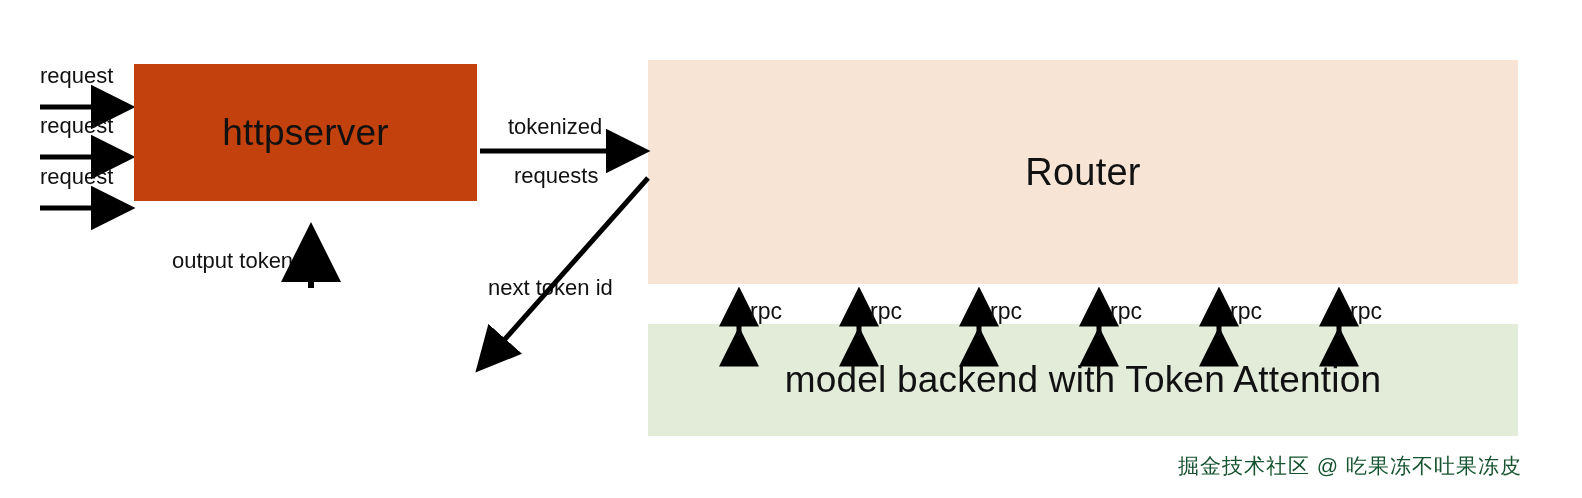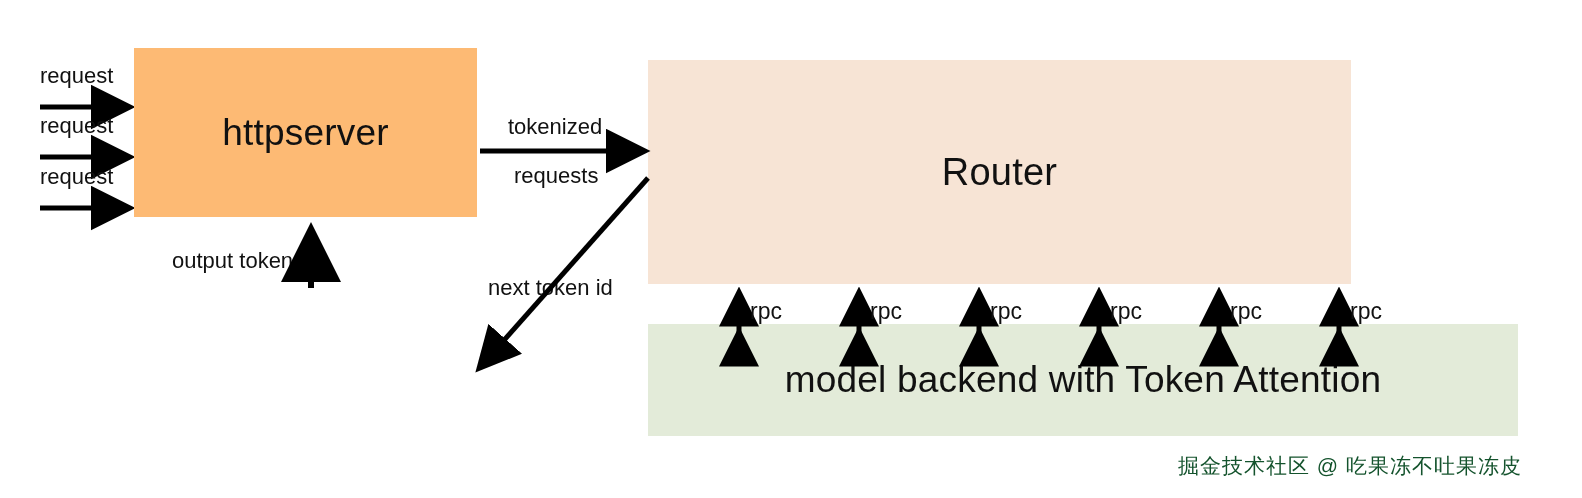--- a/index.html
+++ b/index.html
@@ -26,40 +26,40 @@
     justify-content: center;
   }
   .box-label {
     font-weight: 400;
     color: #111111;
     letter-spacing: 0.2px;
     white-space: nowrap;
   }
   #box-httpserver {
     left: 134px;
-    top: 48px;
+    top: 64px;
     width: 343px;
-    height: 169px;
-    background: #fdba74;
+    height: 137px;
+    background: #c2410c;
   }
   #box-httpserver .box-label { font-size: 37px; }
 
   #box-detokenization {
     left: 134px;
     top: 286px;
     width: 343px;
     height: 169px;
     background: #fcf1cc;
   }
   #box-detokenization .box-label { font-size: 35px; }
 
   #box-router {
     left: 648px;
     top: 60px;
-    width: 703px;
+    width: 870px;
     height: 224px;
     background: #f7e4d5;
   }
   #box-router .box-label { font-size: 38px; }
 
   #box-backend {
     left: 648px;
     top: 324px;
     width: 870px;
     height: 112px;

